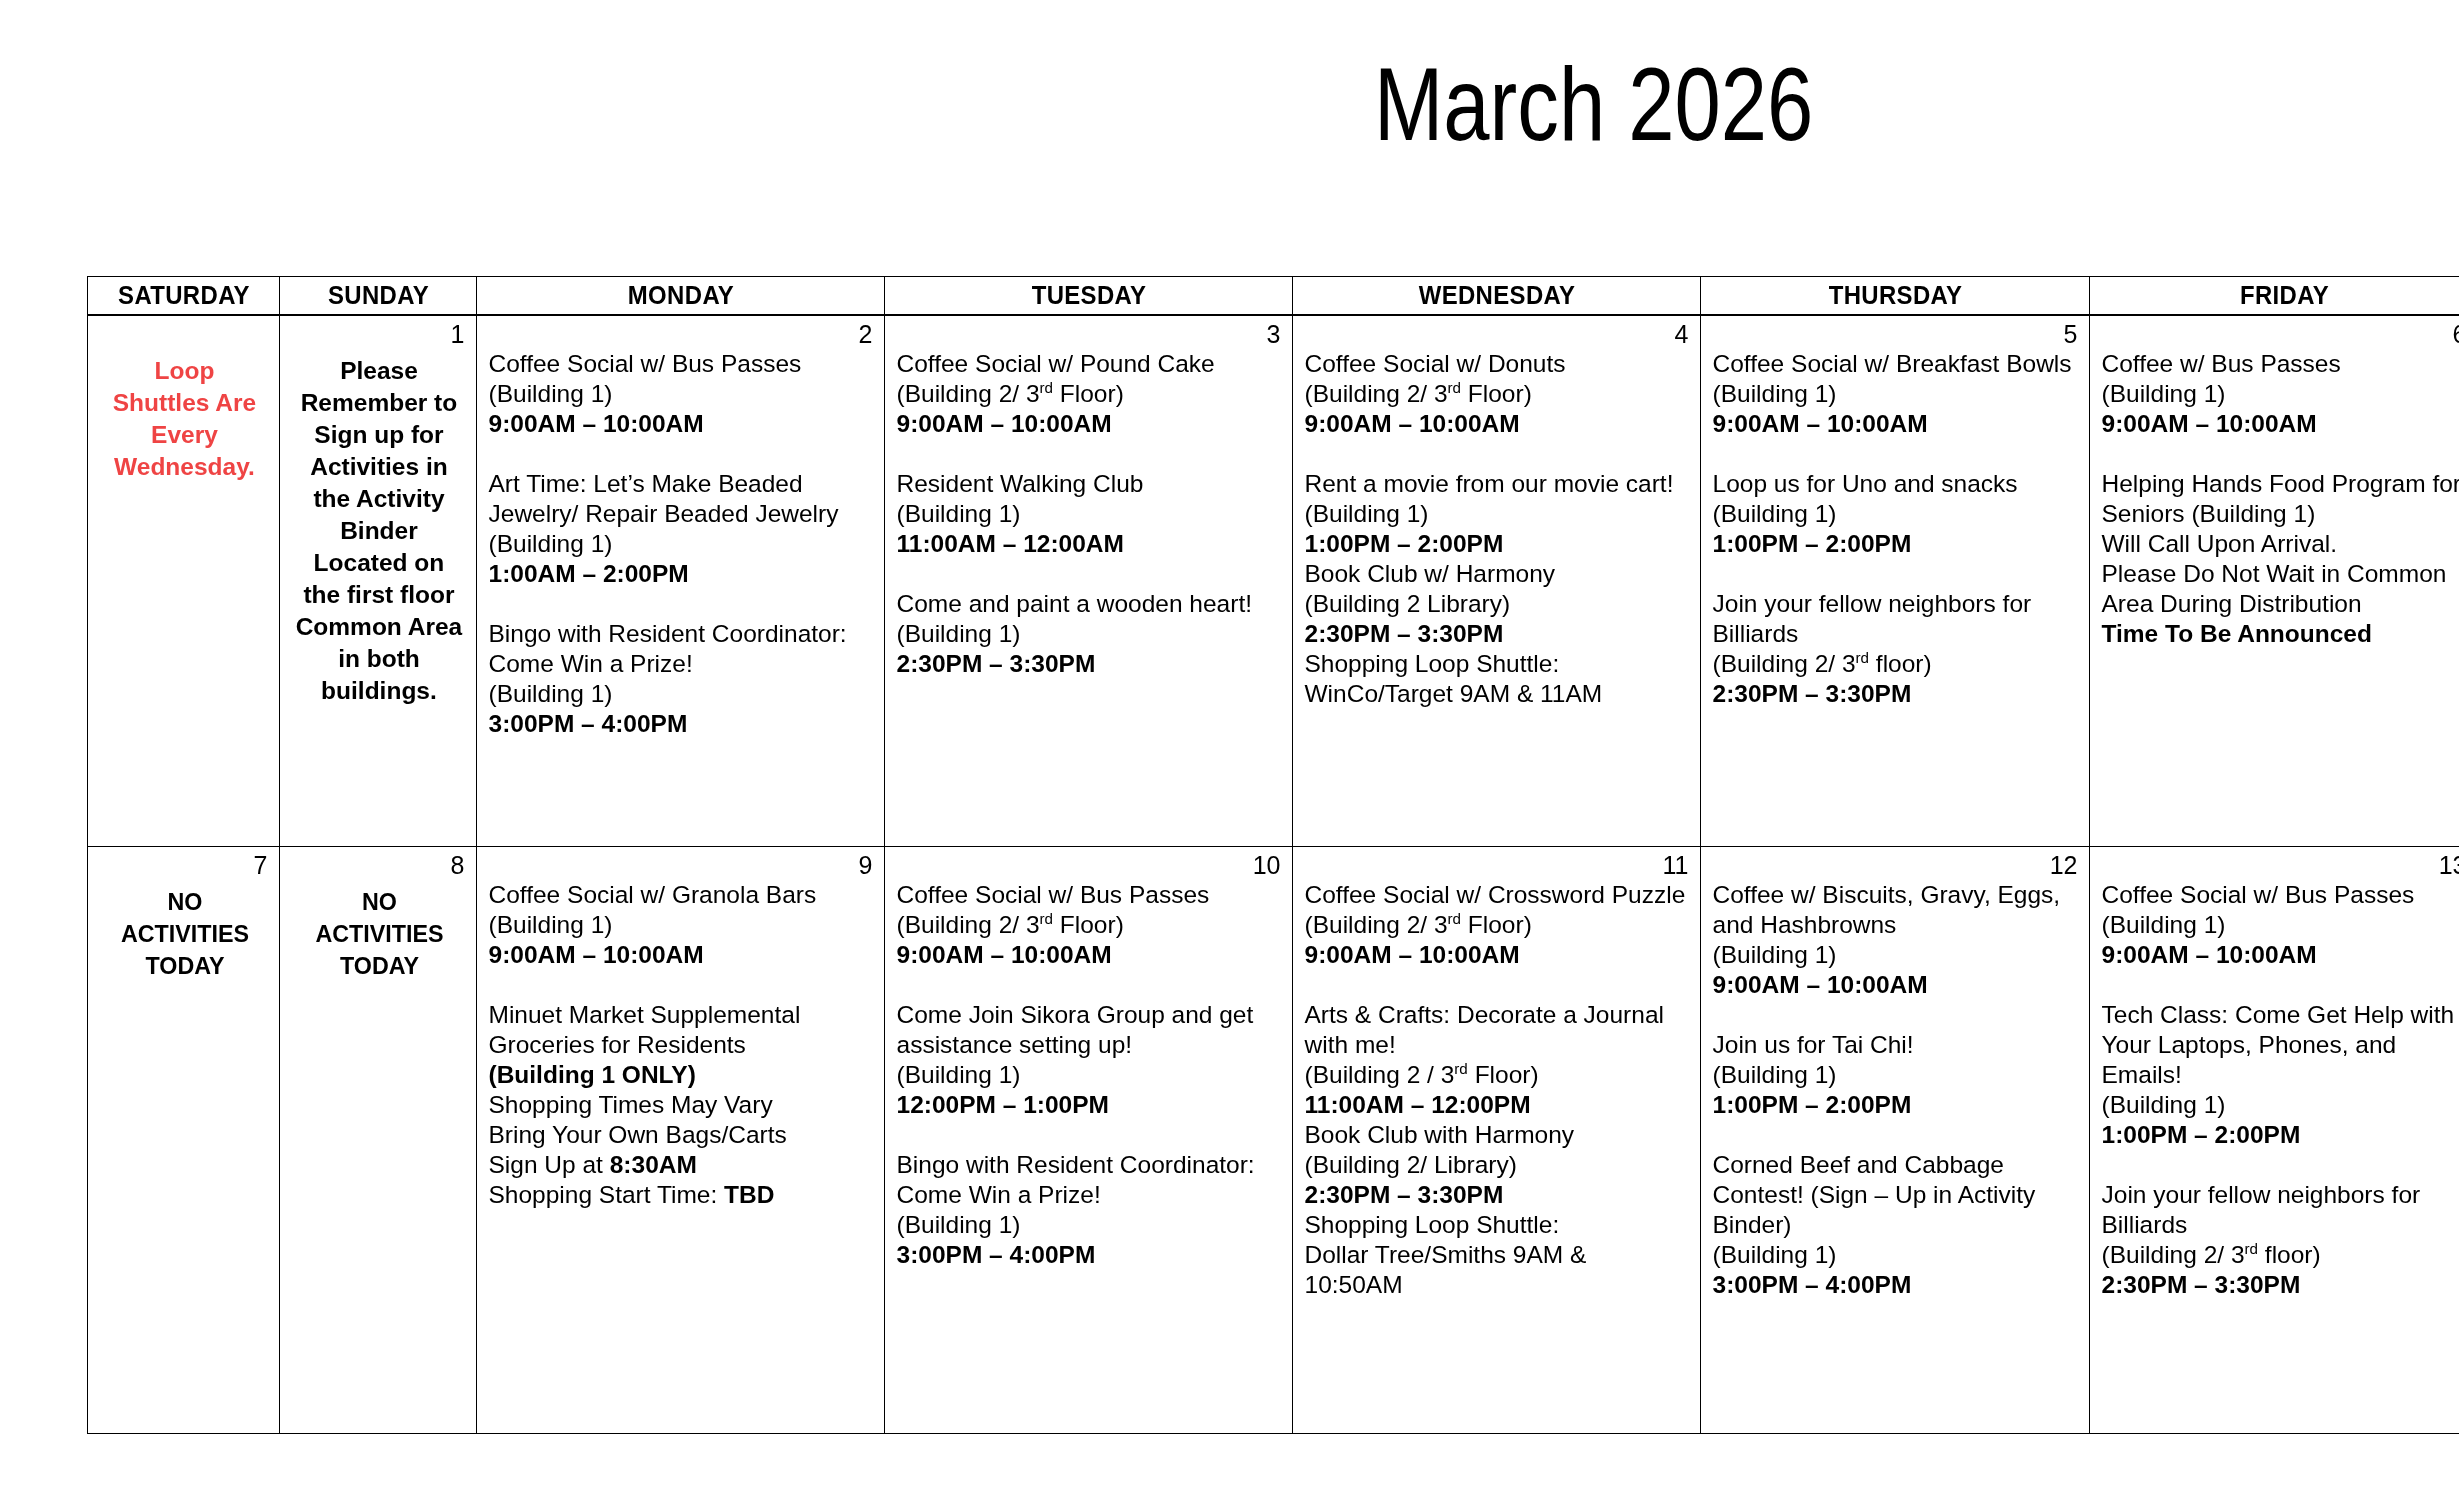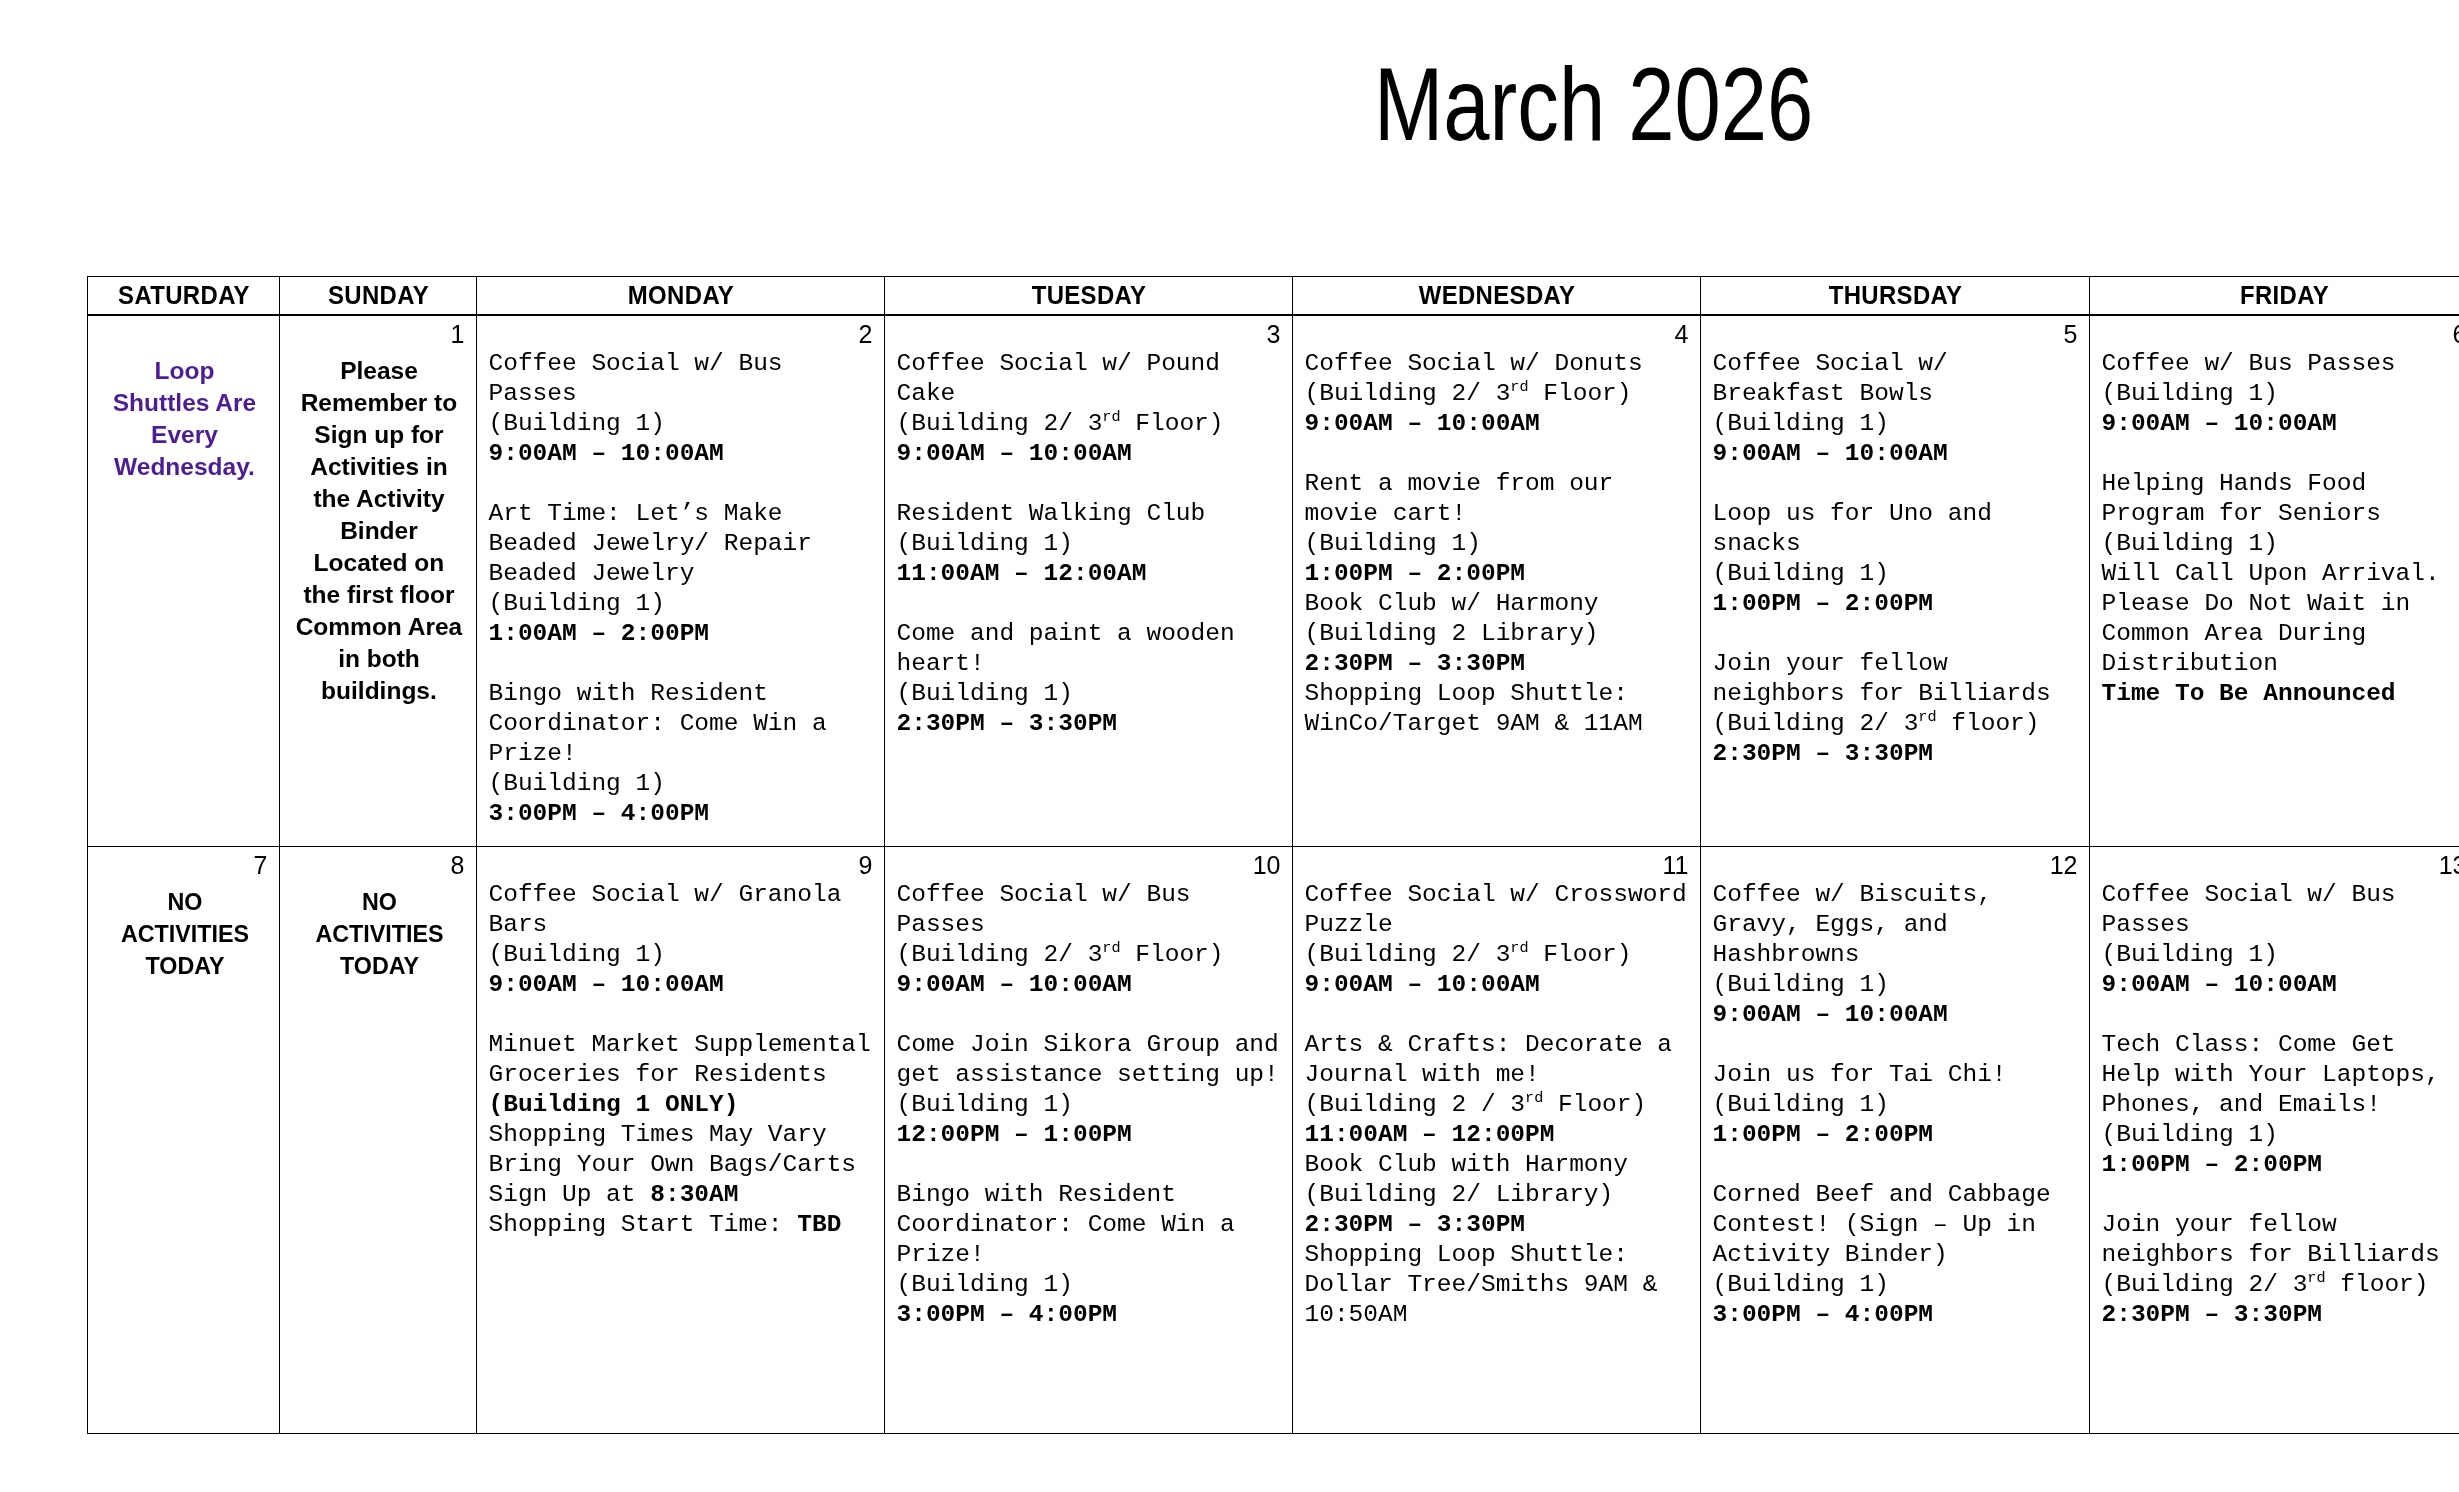--- a/index.html
+++ b/index.html
@@ -109,39 +109,39 @@
     line-height: 29px;
     font-weight: 400;
     font-family: "Liberation Sans", sans-serif;
     padding-right: 1.9px;
     height: 29px;
   }
 
   .events {
     font-size: 24.5px;
     line-height: 30px;
-    font-family: Liberation Mono, monospace;
+    font-family: Liberation Sans, sans-serif;
   }
   .events .ev { margin: 0 0 0 0; }
   .events .ev + .ev { margin-top: 30px; }
   .events .ev.tight + .ev.tight { margin-top: 0; }
   .events .line { white-space: normal; }
   .events .b { font-weight: 700; }
   sup { font-size: 0.62em; vertical-align: super; line-height: 0; }
 
   
   .notice {
     text-align: center;
     font-weight: 700;
     font-size: 24.5px;
     line-height: 32px;
     padding: 0 3.8px;
     margin-top: 5.8px;
   }
-  .notice.red { color: #4c1d95; }
+  .notice.red { color: #ef4444; }
   .notice.narrow {
     font-family: "Liberation Sans Narrow", "Liberation Sans", sans-serif;
     transform: scaleX(0.95);
   }
 </style>
 </head>
 <body>
 
 <div class="page">
 

